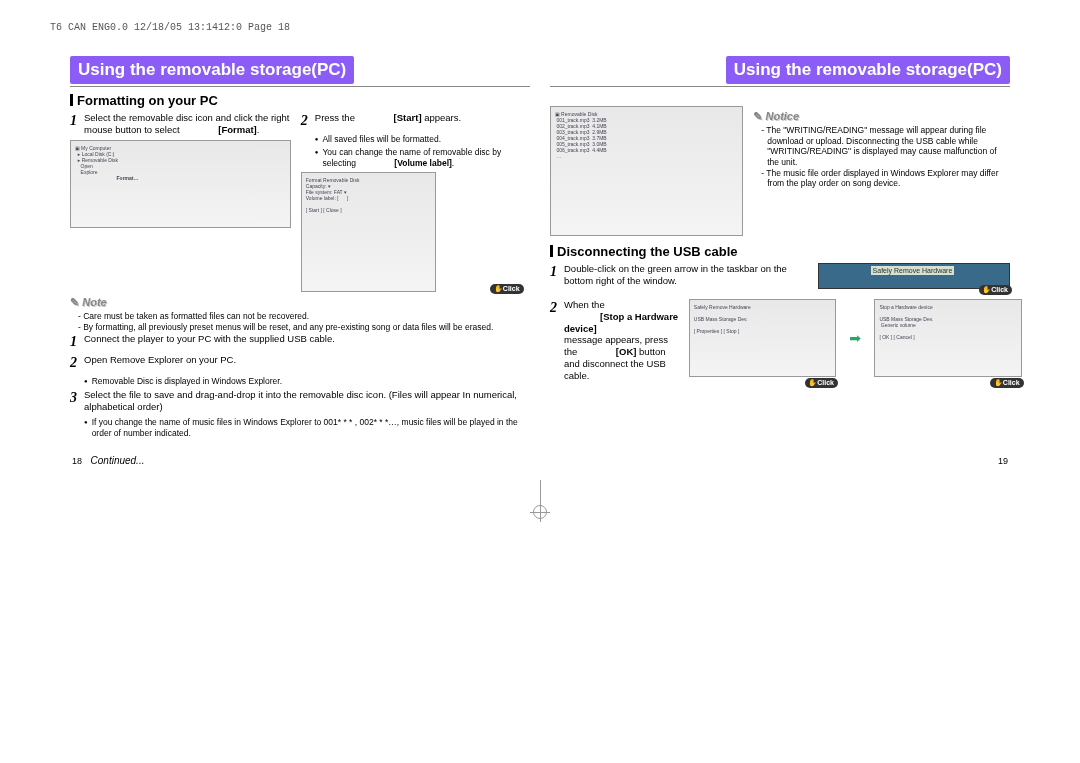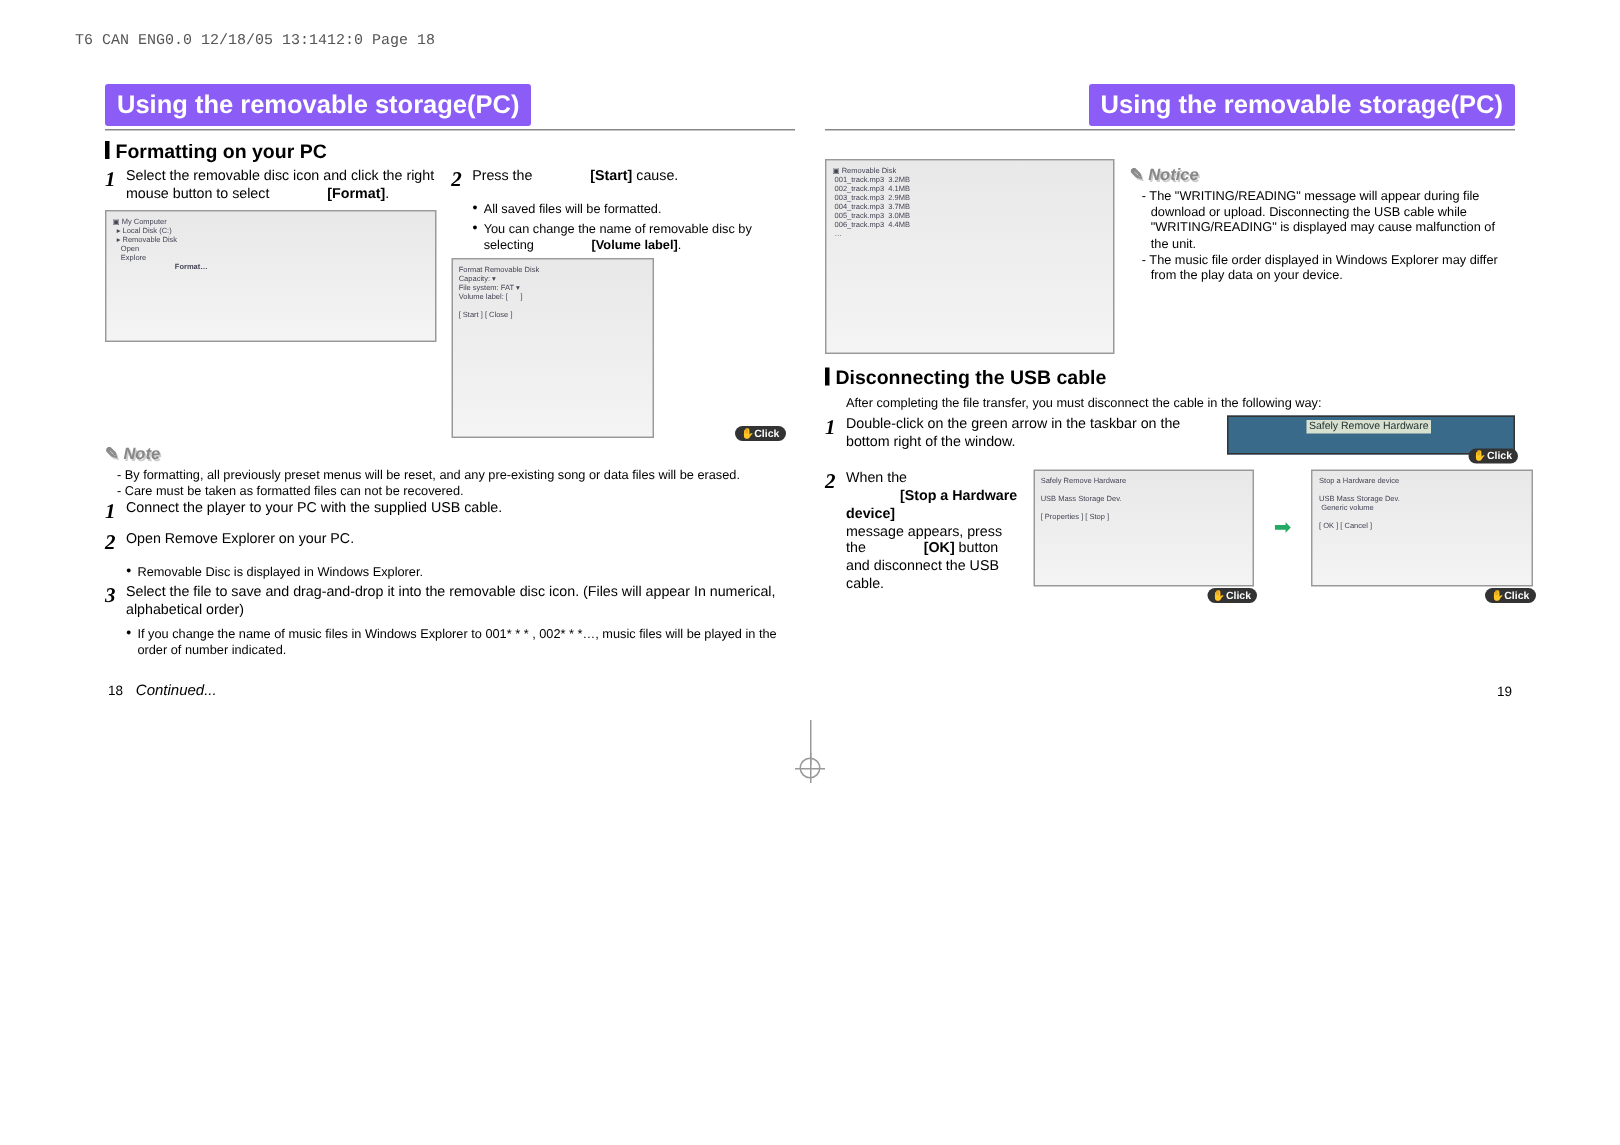--- a/index.html
+++ b/index.html
@@ -215,40 +215,40 @@
           <span class="num">1</span>
           <span class="txt"><span>Select the removable disc icon and click the right mouse button to select</span> <b>[<span>Format</span>]</b>.</span>
         </div>
         <div class="screenshot win">
           <div class="fake-tree">▣ My Computer<br>&nbsp;&nbsp;▸ Local Disk (C:)<br>&nbsp;&nbsp;▸ Removable Disk<br>&nbsp;&nbsp;&nbsp;&nbsp;Open<br>&nbsp;&nbsp;&nbsp;&nbsp;Explore<br>&nbsp;&nbsp;&nbsp;&nbsp;<b>Format…</b></div>
         </div>
       </div>
       <div class="col" style="flex:0 0 48%;">
         <div class="step">
           <span class="num">2</span>
-          <span class="txt"><span>Press the</span> <b>[Start]</b> <span>cause.</span></span>
+          <span class="txt"><span>Press the</span> <b>[Start]</b> <span>appears.</span></span>
         </div>
         <div class="bullet">
             <span>All saved files will be formatted.</span>
           </div>
         <div class="bullet">
             <span><span>You can change the name of removable disc by selecting</span> <b>[Volume label]</b>.</span>
           </div>
         <div style="position:relative; margin-top:4px;">
           <div class="screenshot dlg">
             <div class="fake-tree">Format Removable Disk<br>Capacity: ▾<br>File system: FAT ▾<br>Volume label: [&nbsp;&nbsp;&nbsp;&nbsp;&nbsp;&nbsp;]<br><br>[ Start ] [ Close ]</div>
           </div>
           <span class="click-badge">✋<span>Click</span></span>
         </div>
       </div>
     </div>
 
     <div class="note-title">Note</div>
+    <div class="note-line">Care must be taken as formatted files can not be recovered.</div>
     <div class="note-line">By formatting, all previously preset menus will be reset, and any pre-existing song or data files will be erased.</div>
-    <div class="note-line">Care must be taken as formatted files can not be recovered.</div>
 
     <div class="step">
         <span class="num">1</span>
         <span class="txt">Connect the player to your PC with the supplied USB cable.</span>
       </div>
     <div class="step">
         <span class="num">2</span>
         <span class="txt">Open Remove Explorer on your PC.</span>
       </div>
     <div class="bullet">
@@ -275,28 +275,27 @@
 
     <div class="columns" style="margin-top:19px;">
       <div class="col" style="flex:0 0 42%;">
         <div class="screenshot explorer">
           <div class="fake-tree">▣ Removable Disk<br>&nbsp;001_track.mp3&nbsp;&nbsp;3.2MB<br>&nbsp;002_track.mp3&nbsp;&nbsp;4.1MB<br>&nbsp;003_track.mp3&nbsp;&nbsp;2.9MB<br>&nbsp;004_track.mp3&nbsp;&nbsp;3.7MB<br>&nbsp;005_track.mp3&nbsp;&nbsp;3.0MB<br>&nbsp;006_track.mp3&nbsp;&nbsp;4.4MB<br>&nbsp;…</div>
         </div>
       </div>
       <div class="col" style="flex:1;">
         <div class="notice-title">Notice</div>
         <div class="note-line">The "WRITING/READING" message will appear during file download or upload. Disconnecting the USB cable while "WRITING/READING" is displayed may cause malfunction of the unit.</div>
-        <div class="note-line">The music file order displayed in Windows Explorer may differ from the play data on your device.</div>
+        <div class="note-line">The music file order displayed in Windows Explorer may differ from the play order on song device.</div>
       </div>
     </div>
 
     <div class="section-title" style="margin-top:8px;">
       <span class="bar"></span><span>Disconnecting the USB cable</span>
     </div>
-    <div class="sub" style="margin-left:14px;">After completing the file transfer, you must disconnect the cable in the following way:</div>
 
     <div class="columns" style="margin-top:4px;">
       <div class="col" style="flex:0 0 56%;">
         <div class="step">
             <span class="num">1</span>
             <span class="txt">Double-click on the green arrow in the taskbar on the bottom right of the window.</span>
           </div>
       </div>
       <div class="col" style="flex:1; position:relative;">
         <div class="screenshot tray">

